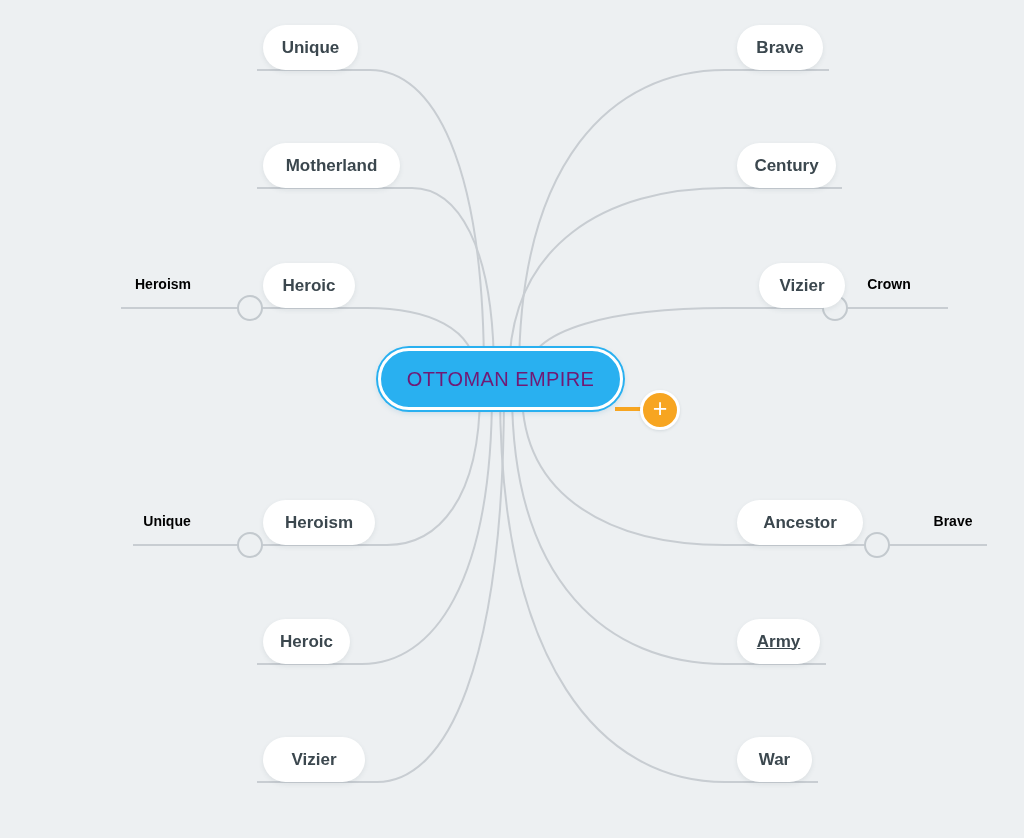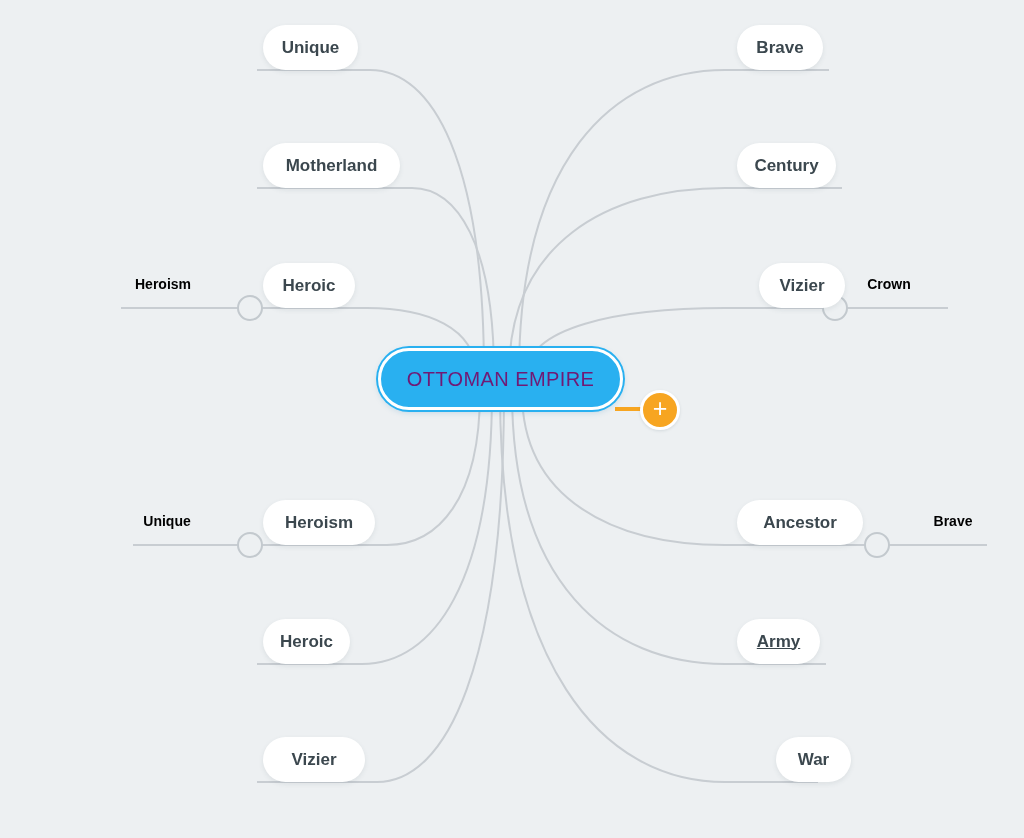--- a/index.html
+++ b/index.html
@@ -113,21 +113,21 @@
       <div class="topic" style="left: 759px; top: 263px; width: 86px;">
         <span>Vizier</span>
       </div>
       <div class="ext-label" style="left: 953px; top: 513px;">Brave</div>
       <div class="topic" style="left: 737px; top: 500px; width: 126px;">
         <span>Ancestor</span>
       </div>
       <div class="topic" style="left: 737px; top: 619px; width: 83px; text-decoration: underline;">
         <span>Army</span>
       </div>
-      <div class="topic" style="left: 776px; top: 737px; width: 75px;">
+      <div class="topic" style="left: 737px; top: 737px; width: 75px;">
         <span>War</span>
       </div>
     </div>
   <div class="center-node" style="background: rgb(41, 176, 240); box-shadow: rgb(41, 176, 240) 0px 0px 0px 2px, rgba(41, 128, 185, 0.25) 0px 2px 6px; color: #701a75;">OTTOMAN EMPIRE</div>
   <div class="add-btn" style="background: rgb(247, 165, 33);">
     <span class="plus">+</span>
   </div>
 </div>
 
 </body></html>

